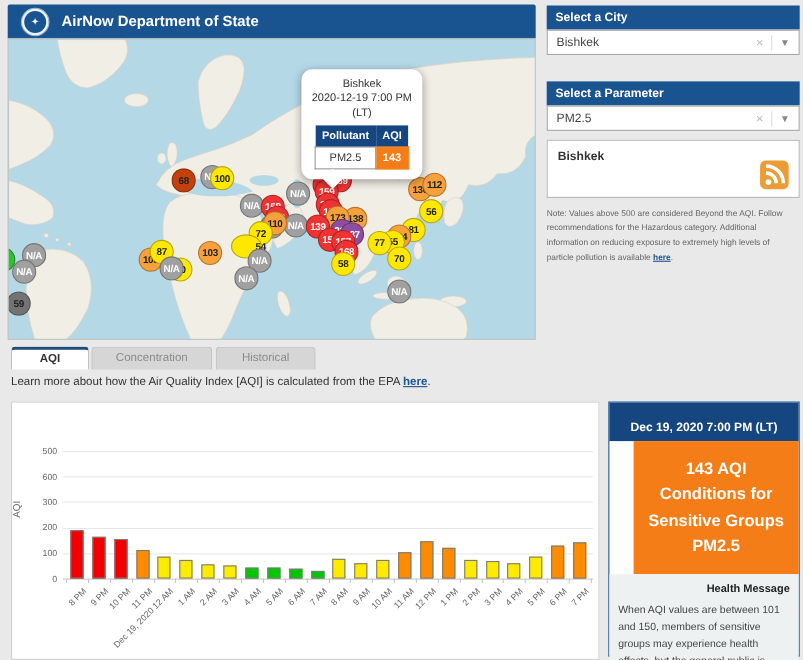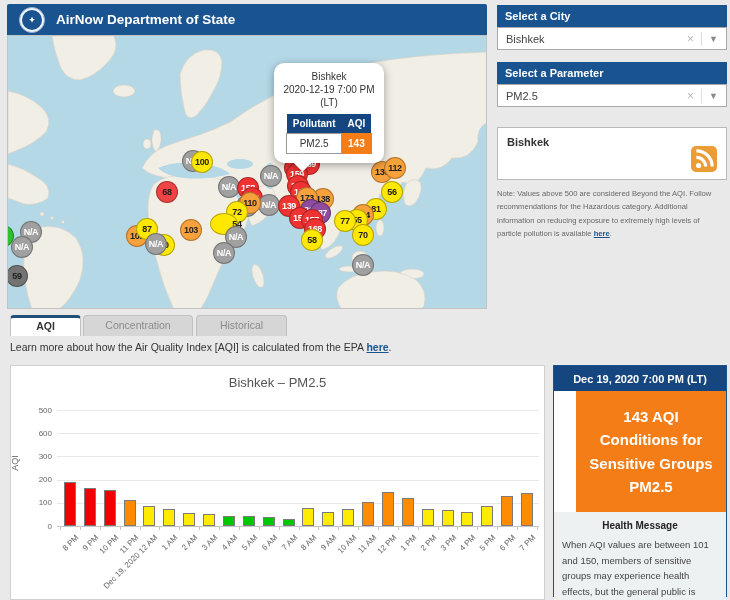--- a/index.html
+++ b/index.html
@@ -77,25 +77,25 @@
   .xtick { position:absolute; width:1px; height:4px; background:#c6c6c6; }
   .xlabel { position:absolute; width:150px; text-align:right; font-size:8px; color:#666;
     white-space:nowrap; transform:rotate(-45deg); transform-origin:100% 0; }
 
   
   .cc-panel { position:absolute; left:553px; top:365px; width:174px; height:232px;
     background:#fff; border:1px solid #1a5490; }
   .cc-header { background:#15467f; color:#fff; text-align:center; padding:5px 4px 6px; }
   .cc-h1 { font-size:11px; font-weight:bold; }
   .cc-h2 { font-size:9.5px; font-weight:bold; margin-top:2px; }
-  .cc-h3 { font-size:11px; font-weight:bold; margin-top:2px; }
+  .cc-h3 { font-size:11px; font-weight:bold; margin-top:12px; }
   .cc-orange { background:#f57d17; color:#fff; text-align:center; font-weight:bold;
     font-size:15px; line-height:1.55; padding:14px 6px;margin-left:22px; }
   .cc-health { background:#eef1f2; padding:8px 8px; }
-  .cc-health-title { text-align:center; font-size:10px; font-weight:bold; color:#222; }
+  .cc-health-title { text-align:right; font-size:10px; font-weight:bold; color:#222; }
   .cc-health-text { margin-top:6px; font-size:9.5px; color:#444; line-height:1.65; }
 </style>
 </head>
 <body>
 
 <div class="page">
 
   <div class="app-header">
     <div class="seal">
       <div class="seal-inner">✦</div>
@@ -134,21 +134,21 @@
         <ellipse cx="232" cy="128" rx="13" ry="5"></ellipse>
         <ellipse cx="262" cy="140" rx="6" ry="13"></ellipse>
         <path d="M228,150 L242,176 L238,178 L224,152 Z"></path>
       </g>
     </svg>
     <div class="marker-layer">
         <div class="marker" style="left: -5px; top: 200px; background: rgb(47, 193, 47); color: rgb(34, 34, 34);"></div>
         <div class="marker" style="left: 23px; top: 196px; background: rgb(160, 160, 160); color: rgb(255, 255, 255);">N/A</div>
         <div class="marker" style="left: 14px; top: 211px; background: rgb(160, 160, 160); color: rgb(255, 255, 255);">N/A</div>
         <div class="marker" style="left: 9px; top: 240px; background: #737373; color: rgb(34, 34, 34);">59</div>
-        <div class="marker" style="left: 159px; top: 156px; background: #ef4444; color: rgb(34, 34, 34);">68</div>
+        <div class="marker" style="left: 159px; top: 128px; background: #c2410c; color: rgb(34, 34, 34);">68</div>
         <div class="marker" style="left: 185px; top: 125px; background: rgb(160, 160, 160); color: rgb(255, 255, 255);">N/A</div>
         <div class="marker" style="left: 194px; top: 126px; background: rgb(255, 232, 0); color: rgb(34, 34, 34);">100</div>
         <div class="marker" style="left: 129px; top: 200px; background: rgb(247, 161, 60); color: rgb(34, 34, 34);">103</div>
         <div class="marker" style="left: 139px; top: 193px; background: rgb(255, 232, 0); color: rgb(34, 34, 34);">87</div>
         <div class="marker" style="left: 156px; top: 209px; background: rgb(255, 232, 0); color: rgb(34, 34, 34);">70</div>
         <div class="marker" style="left: 148px; top: 208px; background: rgb(160, 160, 160); color: rgb(255, 255, 255);">N/A</div>
         <div class="marker" style="left: 183px; top: 194px; background: rgb(247, 161, 60); color: rgb(34, 34, 34);">103</div>
         <div class="marker" style="left: 221px; top: 151px; background: rgb(160, 160, 160); color: rgb(255, 255, 255);">N/A</div>
         <div class="marker" style="left: 263px; top: 140px; background: rgb(160, 160, 160); color: rgb(255, 255, 255);">N/A</div>
         <div class="marker" style="left: 240px; top: 152px; background: rgb(239, 51, 51); color: rgb(255, 255, 255);">158</div>
@@ -208,21 +208,21 @@
   <div class="widget" style="top:5px;">
     <div class="widget-header">Select a City</div>
     <div class="dropdown">
       <span>Bishkek</span>
       <span class="dd-clear">×</span>
       <span class="dd-sep"></span>
       <span class="dd-caret">▼</span>
     </div>
   </div>
 
-  <div class="widget" style="top:62px;">
+  <div class="widget" style="top:74px;">
     <div class="widget-header">Select a Parameter</div>
     <div class="dropdown">
       <span>PM2.5</span>
       <span class="dd-clear">×</span>
       <span class="dd-sep"></span>
       <span class="dd-caret">▼</span>
     </div>
   </div>
 
   <div class="rss-box">
@@ -242,21 +242,20 @@
 
   <div class="tab active" style="left:10px; width:71px;">AQI</div>
   <div class="tab" style="left:83px; width:110px;">Concentration</div>
   <div class="tab" style="left:196px; width:91px;">Historical</div>
 
   <div class="learn-more">
     <span>Learn more about how the Air Quality Index [AQI] is calculated from the EPA </span><a href="#">here</a><span>.</span>
   </div>
 
   <div class="chart-panel">
-    <div class="chart-title">Bishkek – PM2.5</div>
     <div class="ylabel">AQI</div>
     <div>
         <div class="axisline" style="left: 46px; width: 482px; top: 160px;"></div>
         <div class="ytick" style="left: 11px; top: 155.5px;">0</div>
         <div class="gridline" style="left: 46px; width: 482px; top: 136.8px;"></div>
         <div class="ytick" style="left: 11px; top: 132.3px;">100</div>
         <div class="gridline" style="left: 46px; width: 482px; top: 113.6px;"></div>
         <div class="ytick" style="left: 11px; top: 109.1px;">200</div>
         <div class="gridline" style="left: 46px; width: 482px; top: 90.4px;"></div>
         <div class="ytick" style="left: 11px; top: 85.9px;">300</div>

